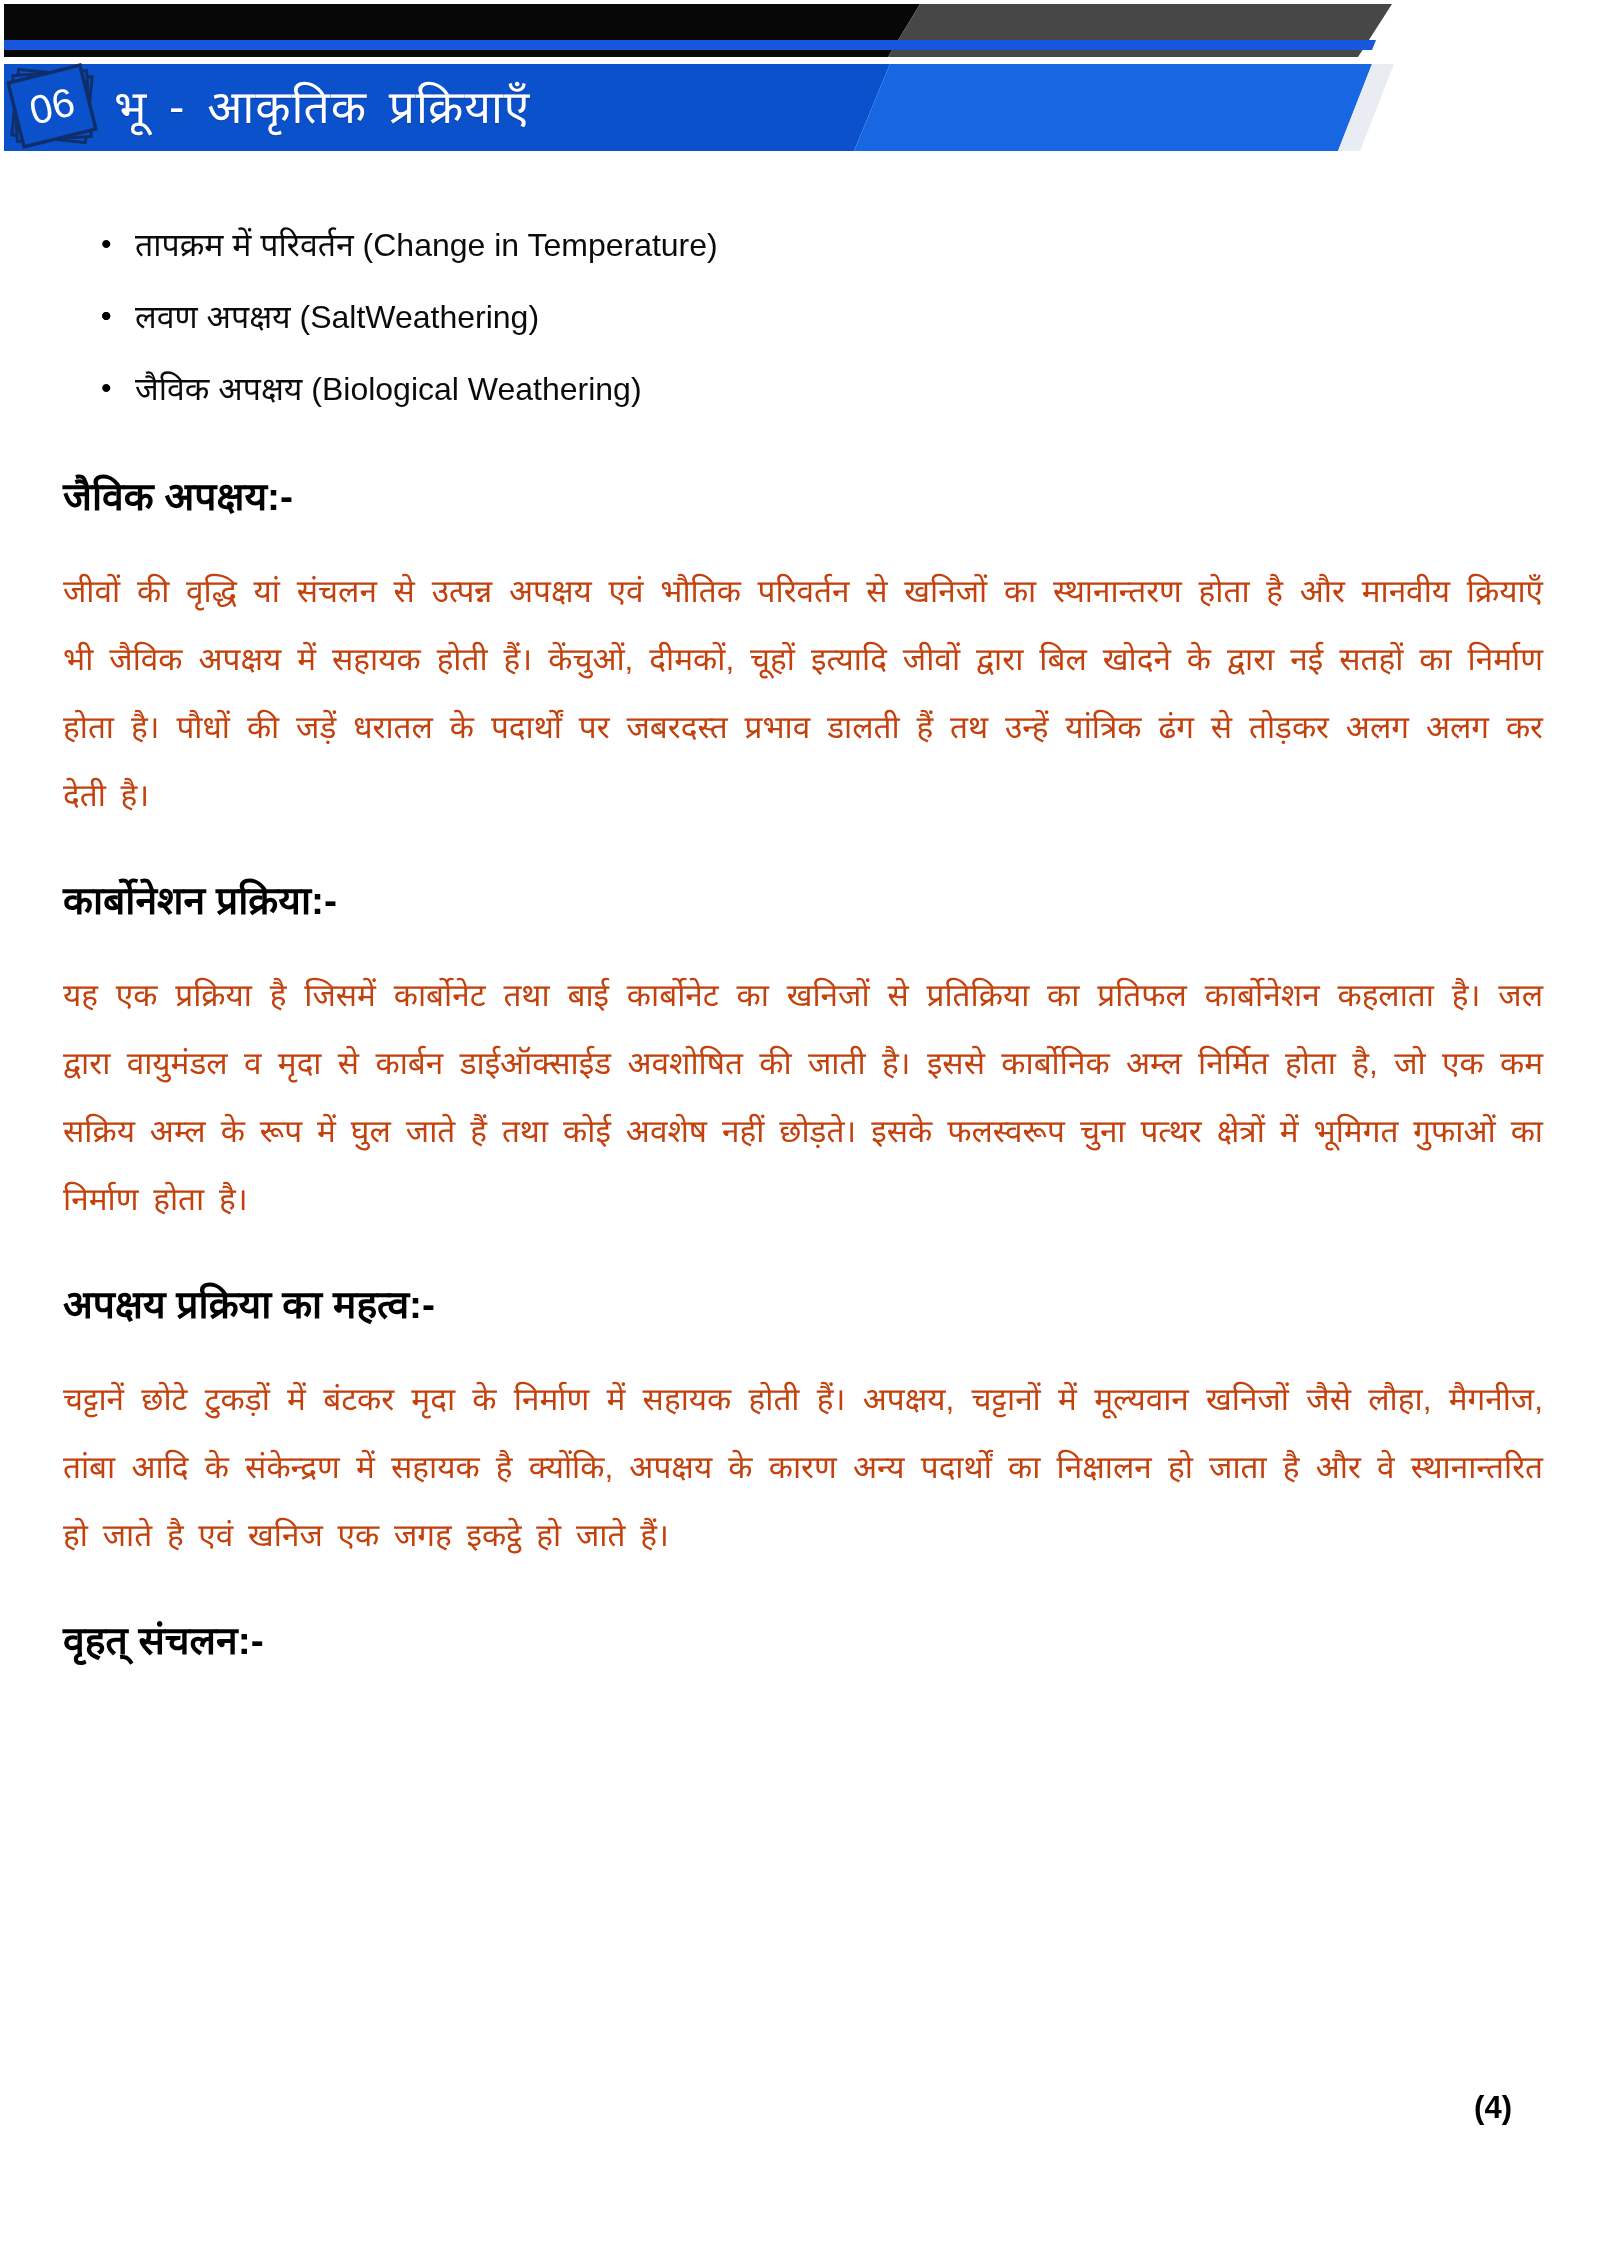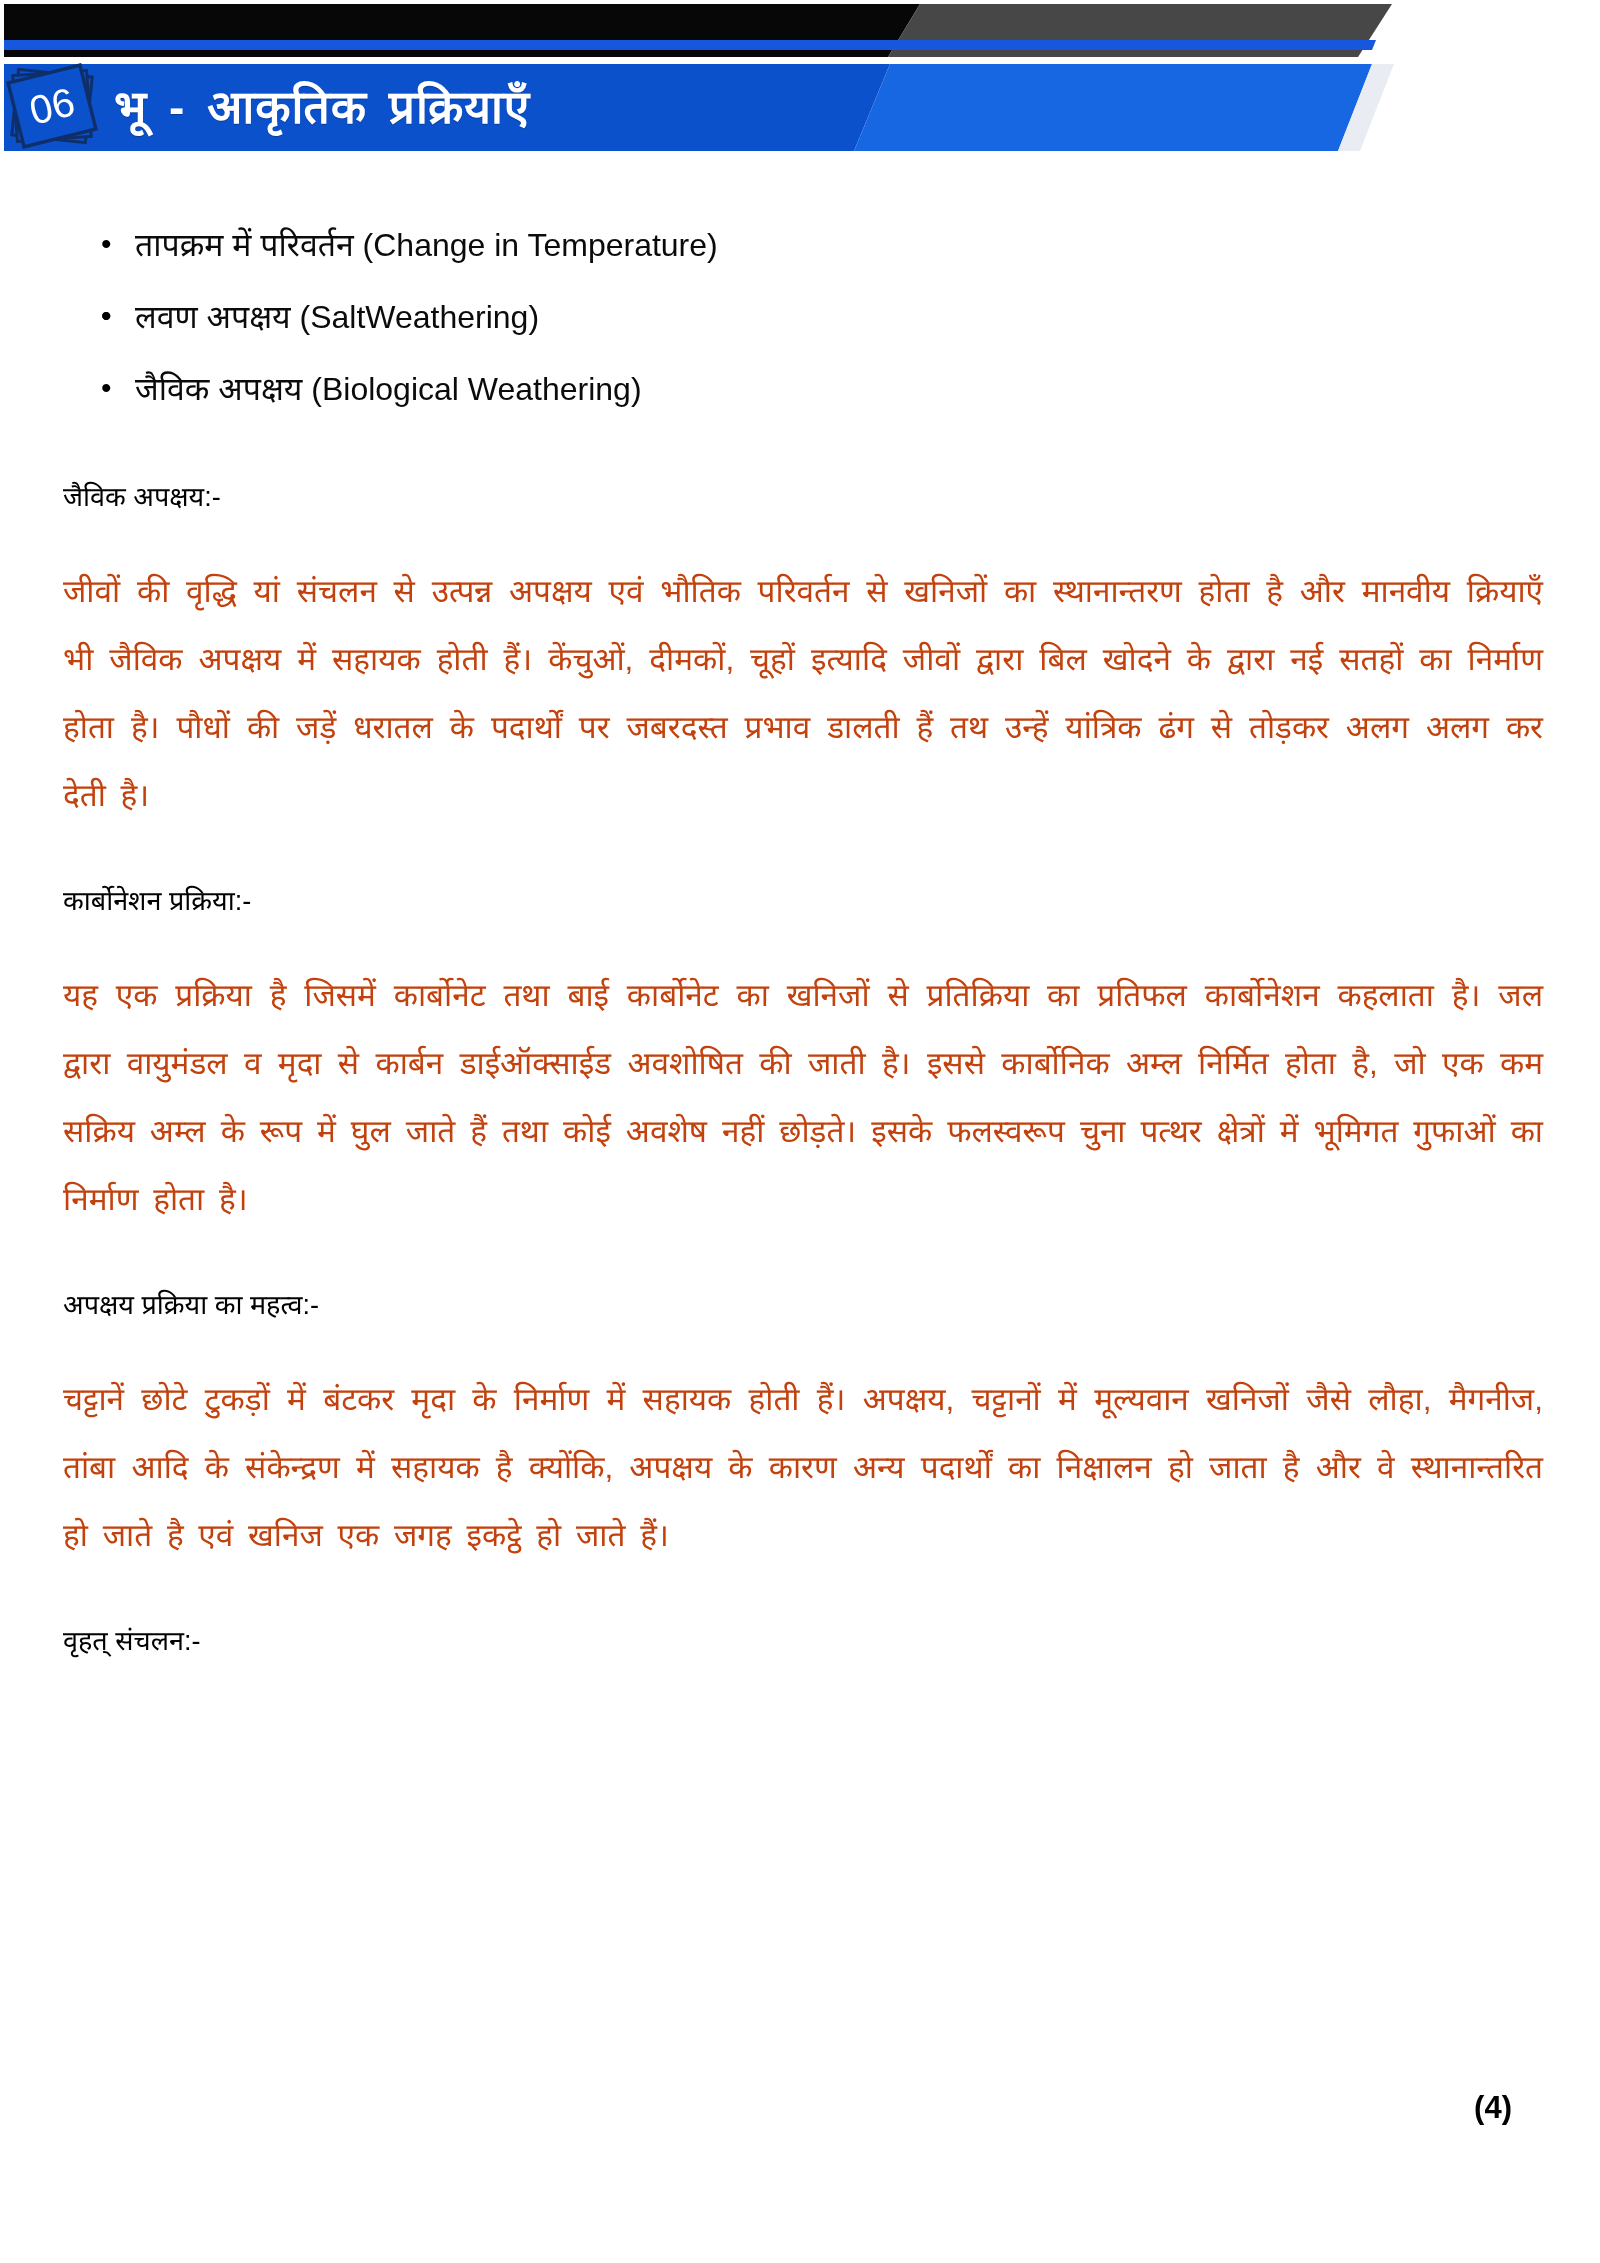--- a/index.html
+++ b/index.html
@@ -12,21 +12,21 @@
     overflow: hidden;
     font-family: "Liberation Sans", "DejaVu Sans", sans-serif;
     color: #0b0b0b;
   }
   .header-graphic { display: block; width: 1600px; height: 165px; }
   .banner-title {
     position: absolute;
     left: 114px;
     top: 74px;
     font-size: 46px;
-    font-weight: bold;
+    font-weight: normal;
     color: #ffffff;
     letter-spacing: 1px;
     word-spacing: 8px;
     white-space: nowrap;
     text-shadow: 0 1px 1px rgba(0,0,0,0.25);
   }
   .content { padding: 34px 57px 0 63px; }
   .bullet-list { list-style: none; margin-top: 10px; }
   .bullet-item {
     position: relative;
@@ -37,22 +37,22 @@
   }
   .bullet-dot {
     position: absolute;
     left: 38px;
     top: -1px;
     font-size: 30px;
     color: #000000;
   }
   .doc-section { margin: 0; }
   .section-heading {
-    font-size: 27px;
-    font-weight: normal;
+    font-size: 39px;
+    font-weight: bold;
     color: #000000;
     margin: 46px 0 0 0;
     line-height: 52px;
   }
   .section-body {
     margin-top: 34px;
     font-size: 31.5px;
     line-height: 68px;
     text-align: justify;
     word-spacing: 6px;

